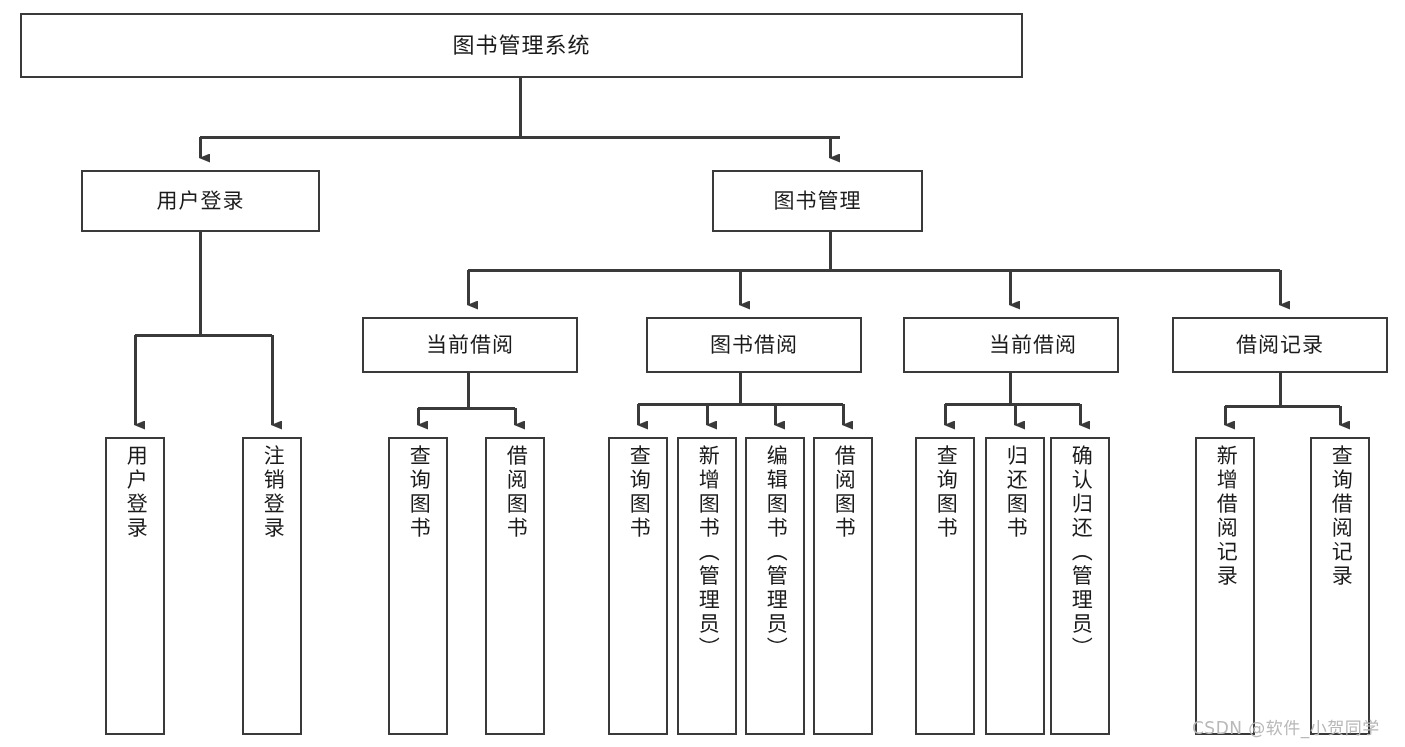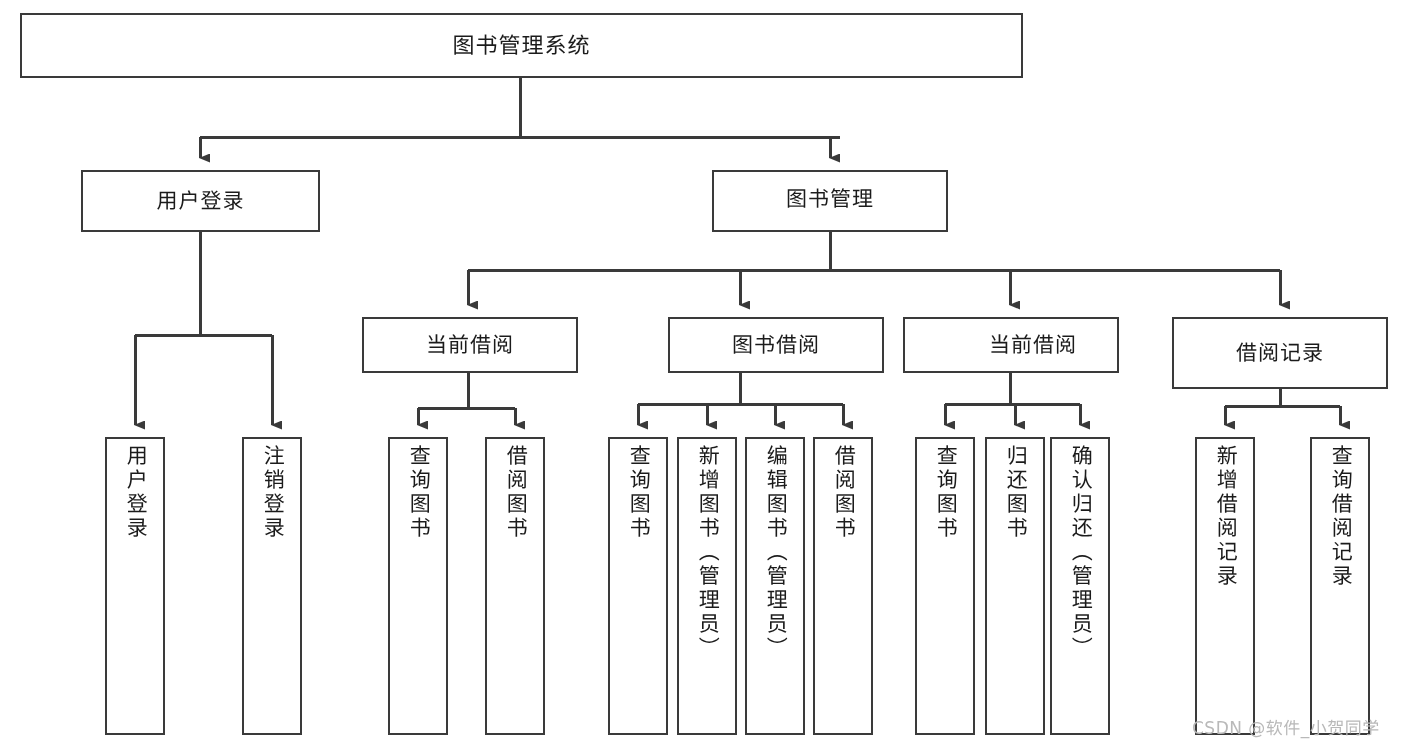--- a/index.html
+++ b/index.html
@@ -132,37 +132,37 @@
   </svg>
 
   <div class="node root horiz" style="left:20px; top:13px; width:1003px; height:65px;">
     <span class="label">图书管理系统</span>
   </div>
 
   <div class="node horiz" style="left:81px; top:170px; width:239px; height:62px;">
     <span class="label">用户登录</span>
   </div>
 
-  <div class="node horiz" style="left:712px; top:170px; width:236px; height:62px;font-family:Liberation Mono, monospace;">
+  <div class="node horiz" style="left:712px; top:170px; width:211px; height:62px;">
     <span class="label">图书管理</span>
   </div>
 
   <div class="node horiz" style="left:362px; top:317px; width:216px; height:56px;">
     <span class="label">当前借阅</span>
   </div>
 
-  <div class="node horiz" style="left:668px; top:317px; width:216px; height:56px;">
+  <div class="node horiz" style="left:646px; top:317px; width:216px; height:56px;">
     <span class="label">图书借阅</span>
   </div>
 
   <div class="node horiz" style="left:903px; top:317px; width:216px; height:56px;padding-left:44px;">
     <span class="label">当前借阅</span>
   </div>
 
-  <div class="node horiz" style="left:1172px; top:317px; width:216px; height:72px;">
+  <div class="node horiz" style="left:1172px; top:317px; width:216px; height:56px;">
     <span class="label">借阅记录</span>
   </div>
 
   <div class="node vert" style="left:105px; top:437px; width:60px; height:298px;">
     <span class="label">用户登录</span>
   </div>
 
   <div class="node vert" style="left:242px; top:437px; width:60px; height:298px;">
     <span class="label">注销登录</span>
   </div>

